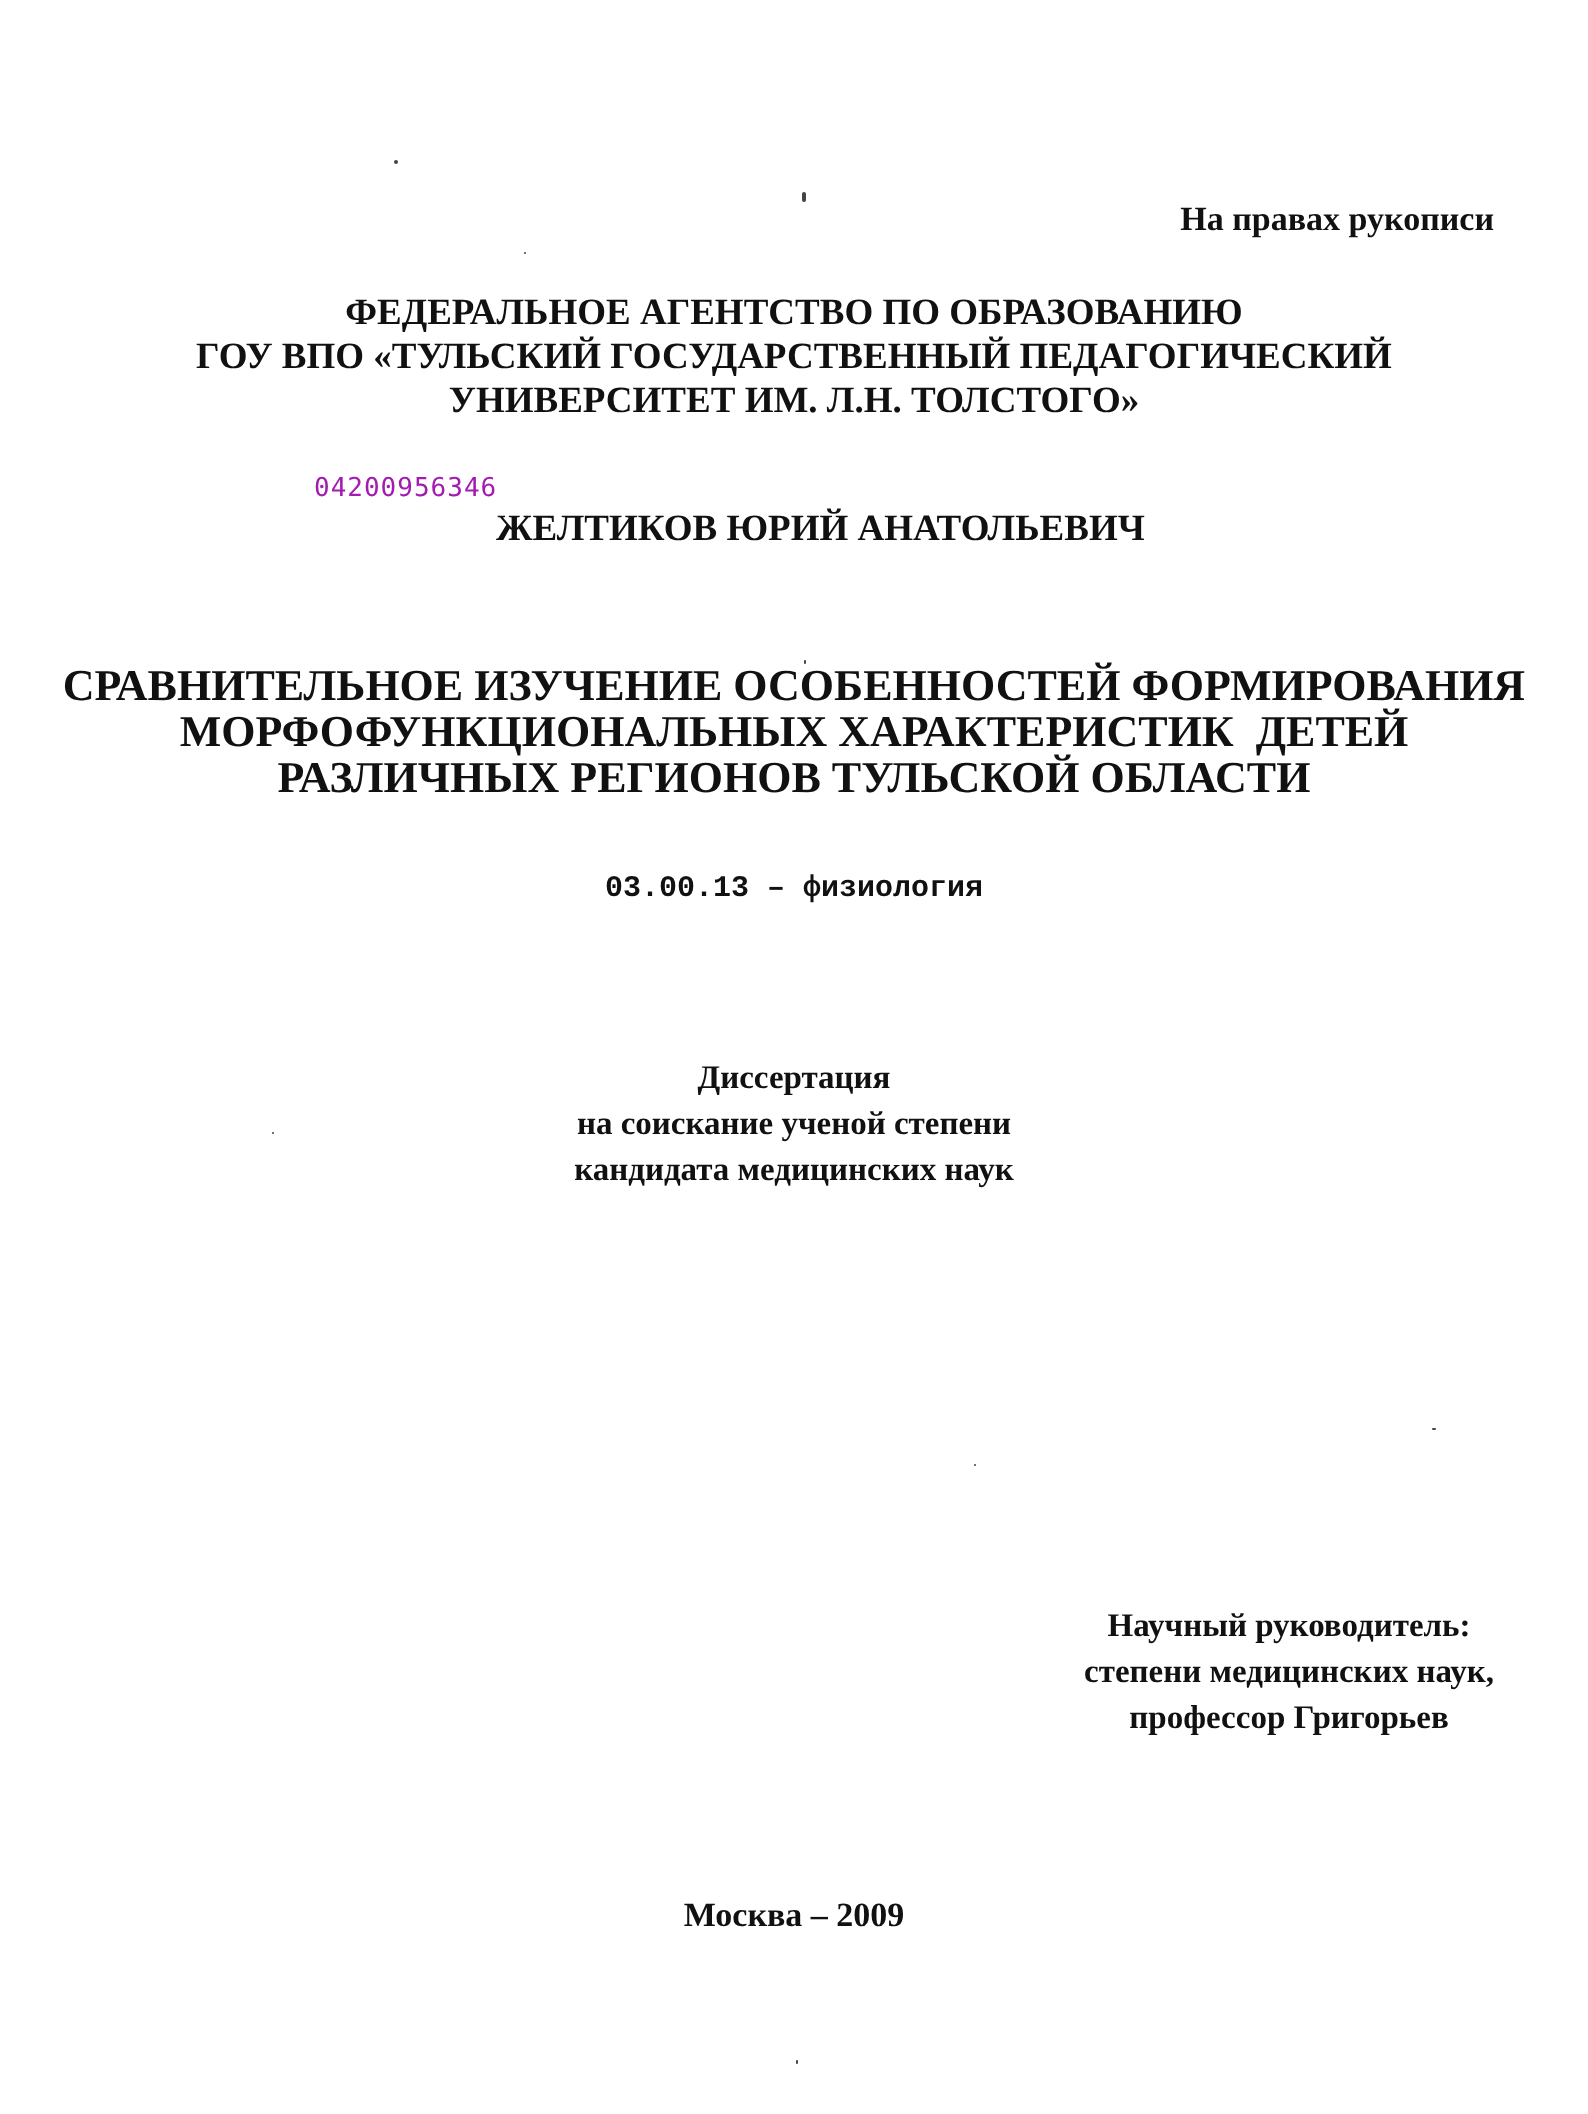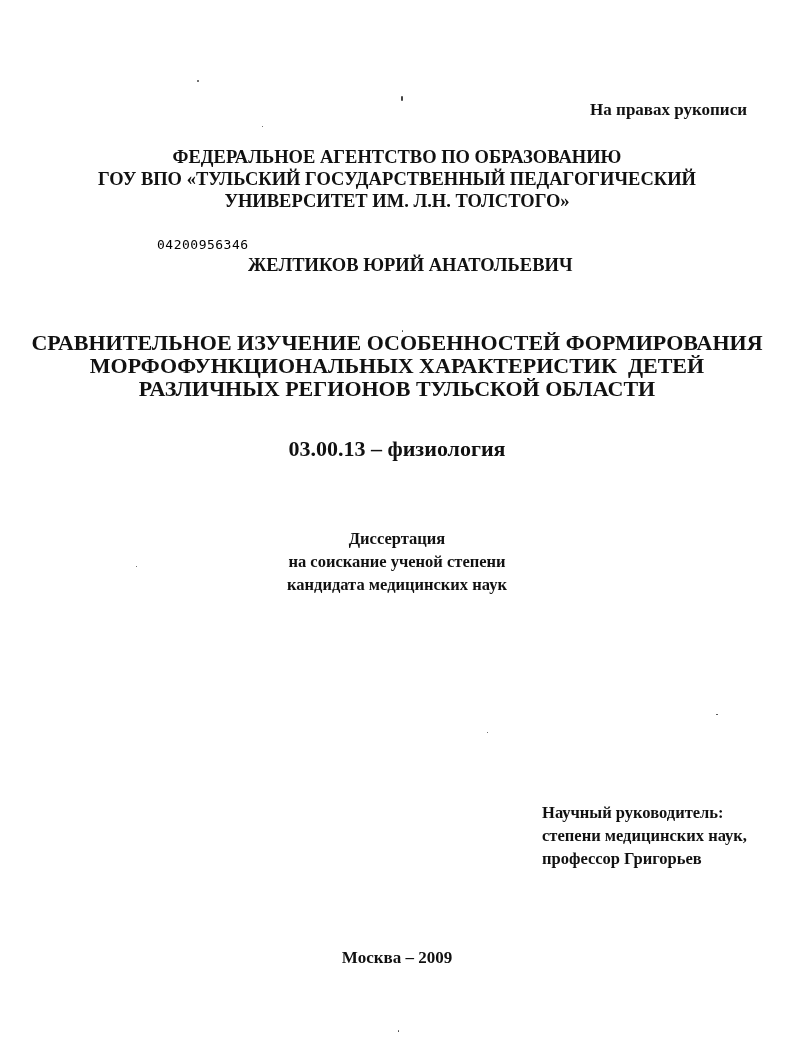--- a/index.html
+++ b/index.html
@@ -1,23 +1,23 @@
 <!DOCTYPE html>
 <html><head>
   <meta charset="utf-8">
   <style>
     html, body { margin: 0; padding: 0; background: #ffffff; }
     body { width: 794px; height: 1057px; position: relative; overflow: hidden;
            font-family: "Liberation Serif", serif; color: #111; }
     .abs { position: absolute; }
     .b { font-weight: bold; }
     .center { left: 0; width: 794px; text-align: center; }
-    .right { text-align: left; }
+    .right { text-align: center; }
     .speck { position: absolute; background: #444; width: 2px; height: 2px; border-radius: 1px; }
-    .stamp { font-family: "DejaVu Sans Mono", monospace; font-size: 13px; letter-spacing: 0.5px; color: #000000; }
+    .stamp { font-family: "DejaVu Sans Mono", monospace; font-size: 13px; letter-spacing: 0.5px; color: #a21caf; }
   </style>
 </head>
 <body>
 
 <div class="speck" style="left:197px;top:80px;"></div>
 <div class="speck" style="left:401px;top:96px;width:2px;height:5px;"></div>
 <div class="speck" style="left:262px;top:126px;width:1px;height:1px;"></div>
 <div class="speck" style="left:402px;top:330px;width:1px;height:2px;"></div>
 <div class="speck" style="left:136px;top:566px;width:1px;height:1px;"></div>
 <div class="speck" style="left:716px;top:714px;width:2px;height:1px;"></div>
@@ -35,21 +35,21 @@
 <div class="abs stamp" style="left:157px; top:237px;">04200956346</div>
 
 <div class="abs b" style="left:248px; top:255px; font-size:18.5px;">ЖЕЛТИКОВ ЮРИЙ АНАТОЛЬЕВИЧ</div>
 
 <div class="abs center b" style="top:331px; font-size:22px; line-height:23px;">
   <div>СРАВНИТЕЛЬНОЕ ИЗУЧЕНИЕ ОСОБЕННОСТЕЙ ФОРМИРОВАНИЯ</div>
   <div style="white-space:pre;">МОРФОФУНКЦИОНАЛЬНЫХ ХАРАКТЕРИСТИК  ДЕТЕЙ</div>
   <div>РАЗЛИЧНЫХ РЕГИОНОВ ТУЛЬСКОЙ ОБЛАСТИ</div>
 </div>
 
-<div class="abs center b" style="top:436px; font-size:22px;">03.00.13 – физиология</div>
+<div class="abs center b" style="top:436px; font-size:15px;font-family:Liberation Mono, monospace;">03.00.13 – физиология</div>
 
 <div class="abs center b" style="top:527px; font-size:16.5px; line-height:23px;">
   <div>Диссертация</div>
   <div>на соискание ученой степени</div>
   <div>кандидата медицинских наук</div>
 </div>
 
 <div class="abs b right" style="right:47px; top:769px; font-size:16.5px; line-height:23px;margin-top:32px;">
   <div>Научный руководитель:</div>
   <div>степени медицинских наук,</div>

